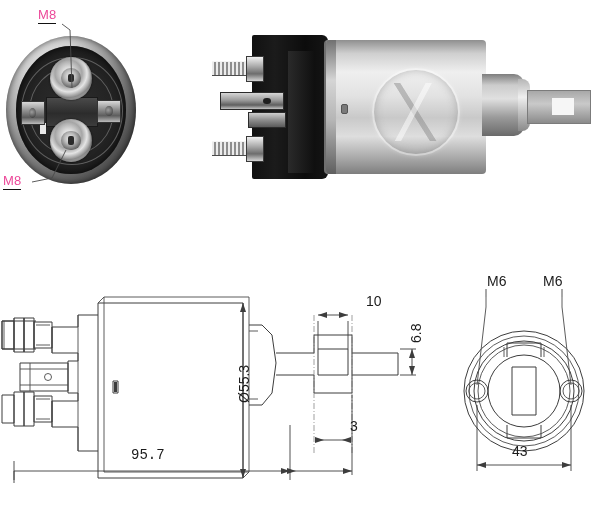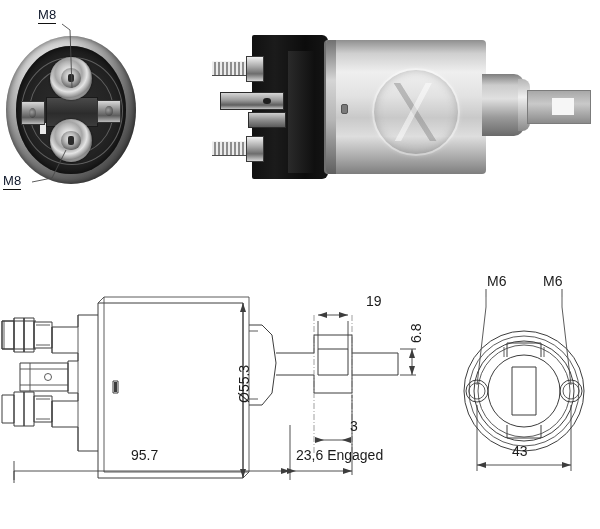--- a/index.html
+++ b/index.html
@@ -12,21 +12,21 @@
   }
   .sheet{position:absolute;left:0;top:0;width:600px;height:529px;}
 
   
   .abs{position:absolute;}
 
   
   #photo-region{left:0;top:0;width:600px;height:230px;}
 
   .lbl{
-    font-size:13px;color:#0f172a;letter-spacing:.2px;
+    font-size:13px;color:#ec4899;letter-spacing:.2px;
     font-family:"Liberation Sans", sans-serif;white-space:nowrap;
   }
   .lbl-ul{border-bottom:1.3px solid #111;padding-bottom:1px;}
 
   
   #front-photo{
     left:6px;top:36px;width:130px;height:148px;
     border-radius:50%;
     background:
       radial-gradient(ellipse at 38% 30%, #f2f2f2 0%, #cfcfcf 28%, #9a9a9a 48%, #6f6f6f 62%, #3c3c3c 80%, #2a2a2a 100%);
@@ -378,25 +378,24 @@
 
         <path class="stdim" d="M477 130 L477 196 M571 130 L571 196"></path>
         <path class="stdim" d="M477 190 L571 190"></path>
         <path class="fillk" d="M477 190 l9 -3 l0 6 Z"></path>
         <path class="fillk" d="M571 190 l-9 -3 l0 6 Z"></path>
       </g>
     </svg>
 
     <div class="dim-txt rot" style="left:236px;top:128px;">Ø55.3</div>
 
-    <div class="dim-txt" style="left:131px;top:172px;">95.7</div>
-
-    <div class="dim-txt" style="left:296px;top:172px;">23,6 Engaged</div>
-
-    <div class="dim-txt" style="left:366px;top:18px;">19</div>
+    <div class="dim-txt" style="left:131px;top:172px;font-family:Liberation Mono, monospace;">95.7</div>
+
+
+    <div class="dim-txt" style="left:366px;top:18px;">10</div>
 
     <div class="dim-txt rot" style="left:408px;top:68px;">6.8</div>
 
     <div class="dim-txt" style="left:350px;top:143px;">3</div>
 
     <div class="dim-txt" style="left:487px;top:-2px;">M6</div>
 
     <div class="dim-txt" style="left:543px;top:-2px;">M6</div>
 
     <div class="dim-txt" style="left:512px;top:168px;">43</div>

